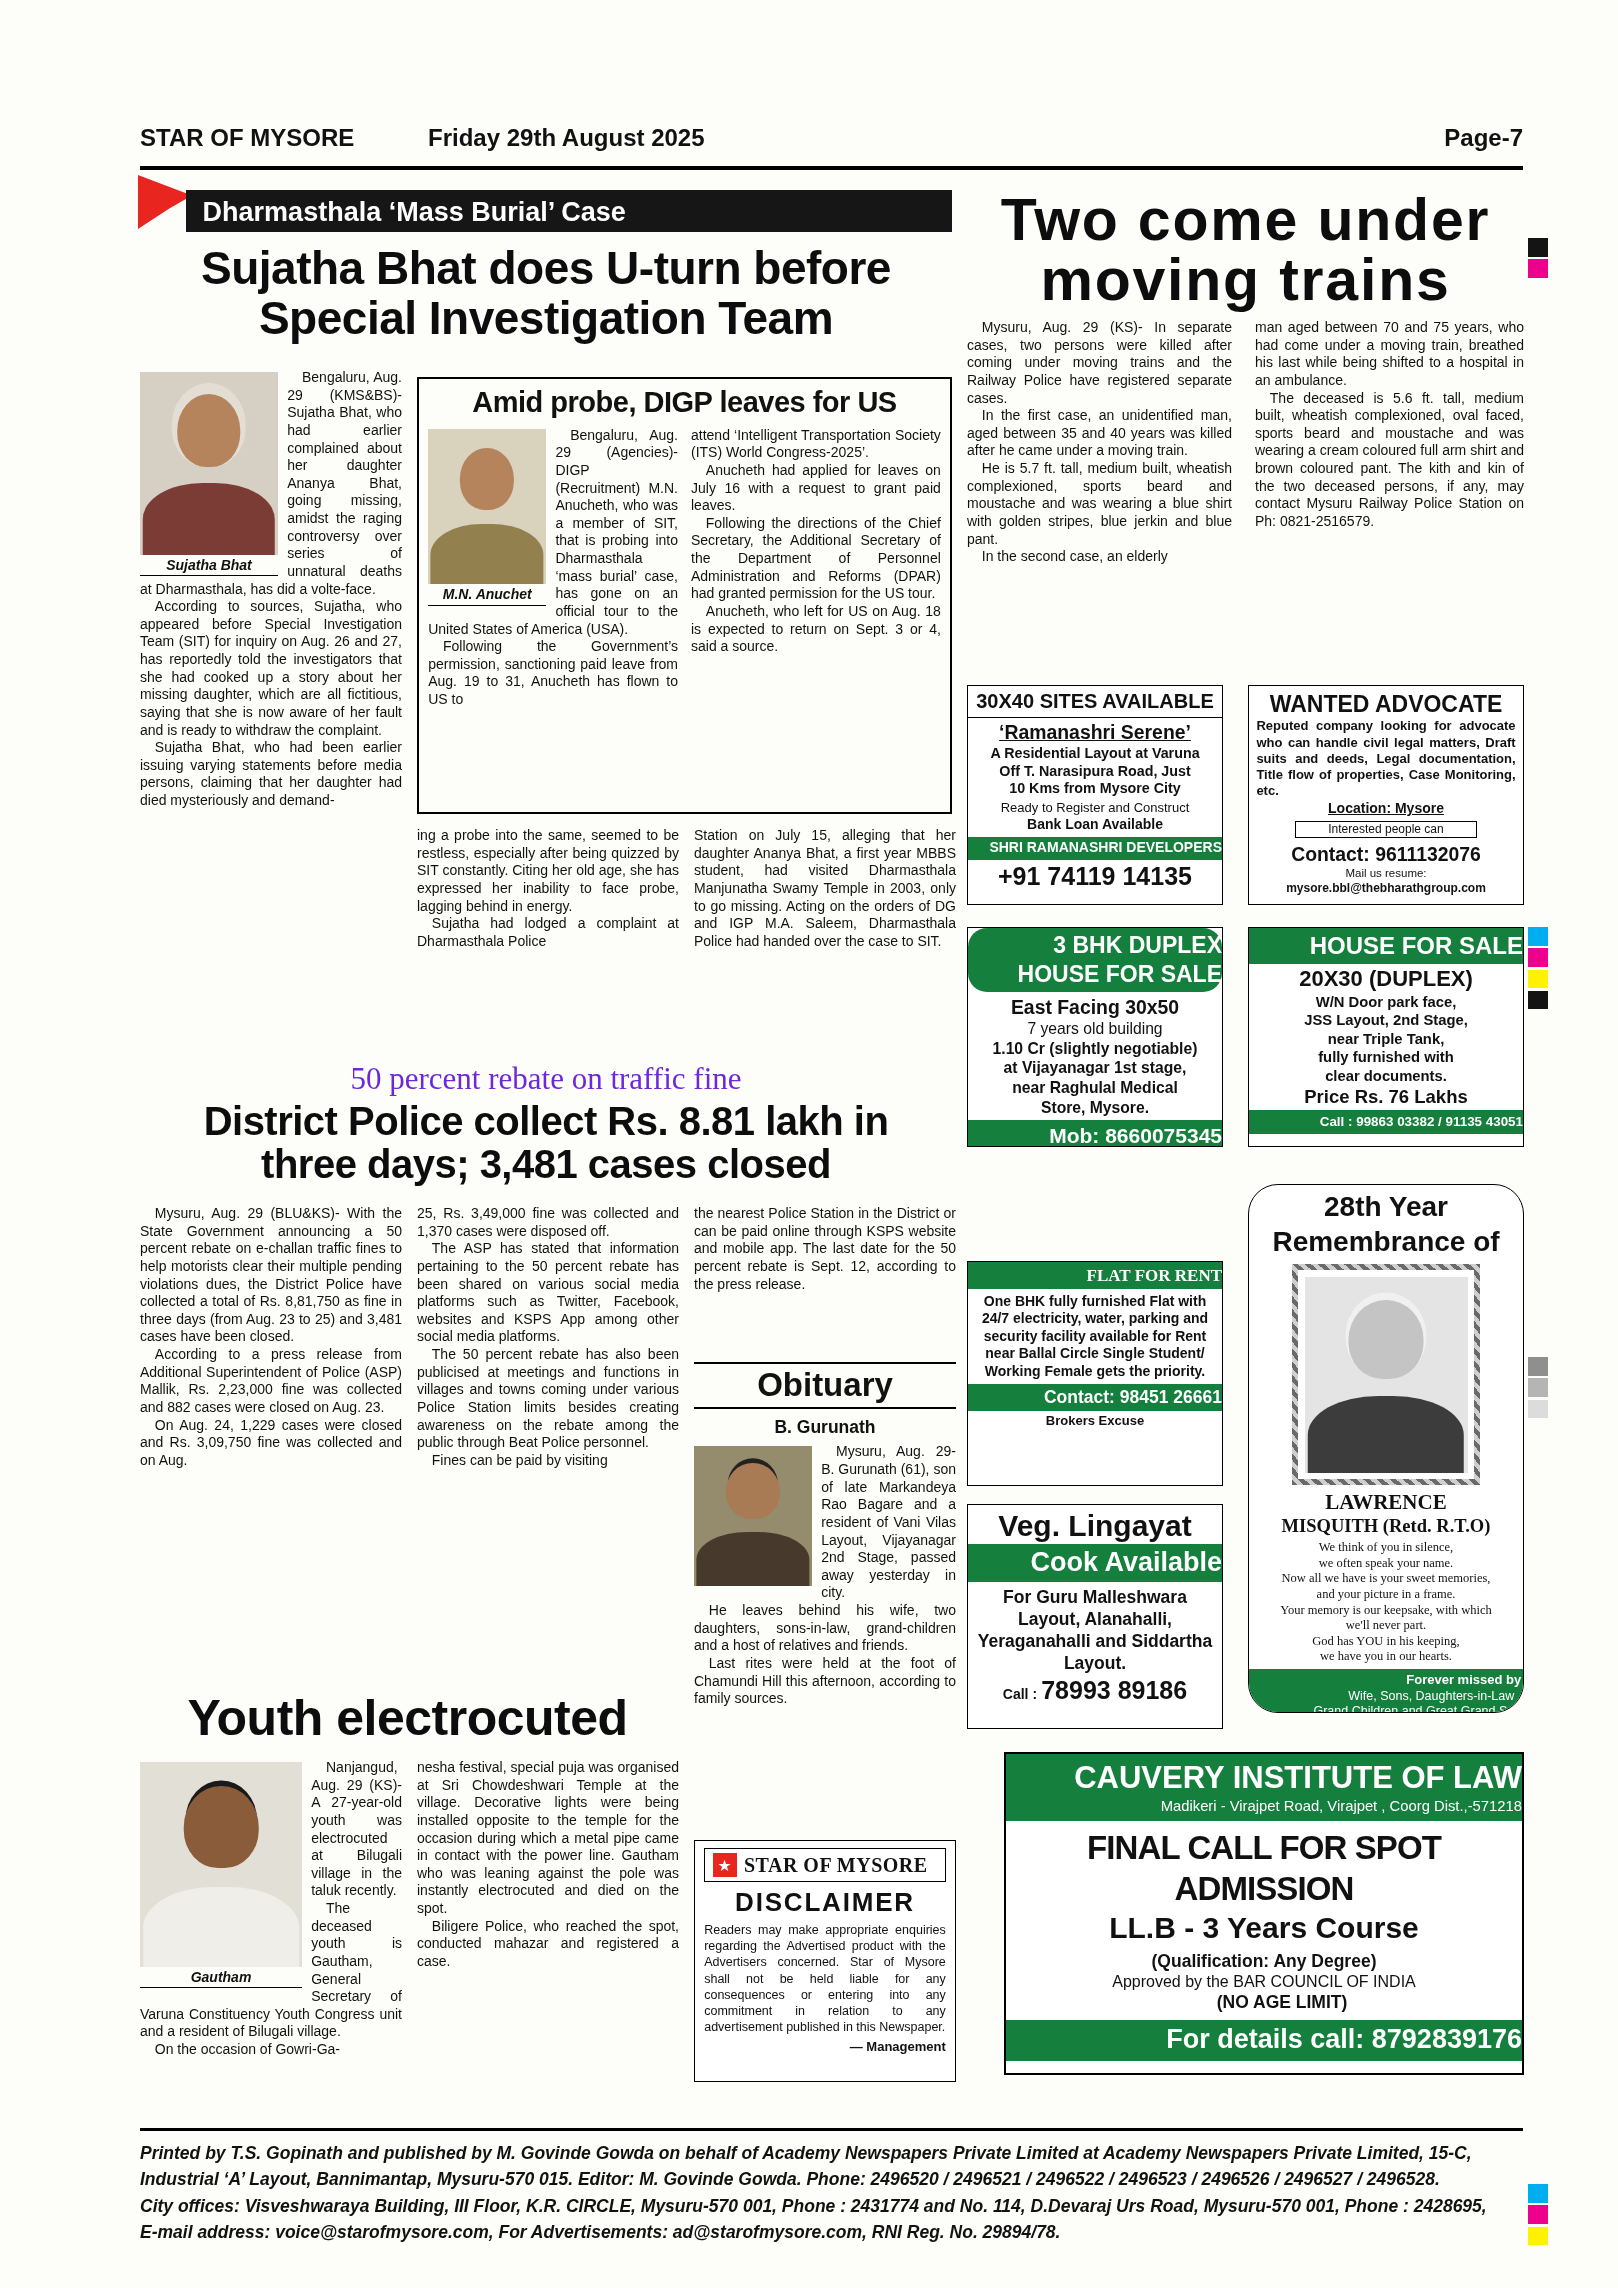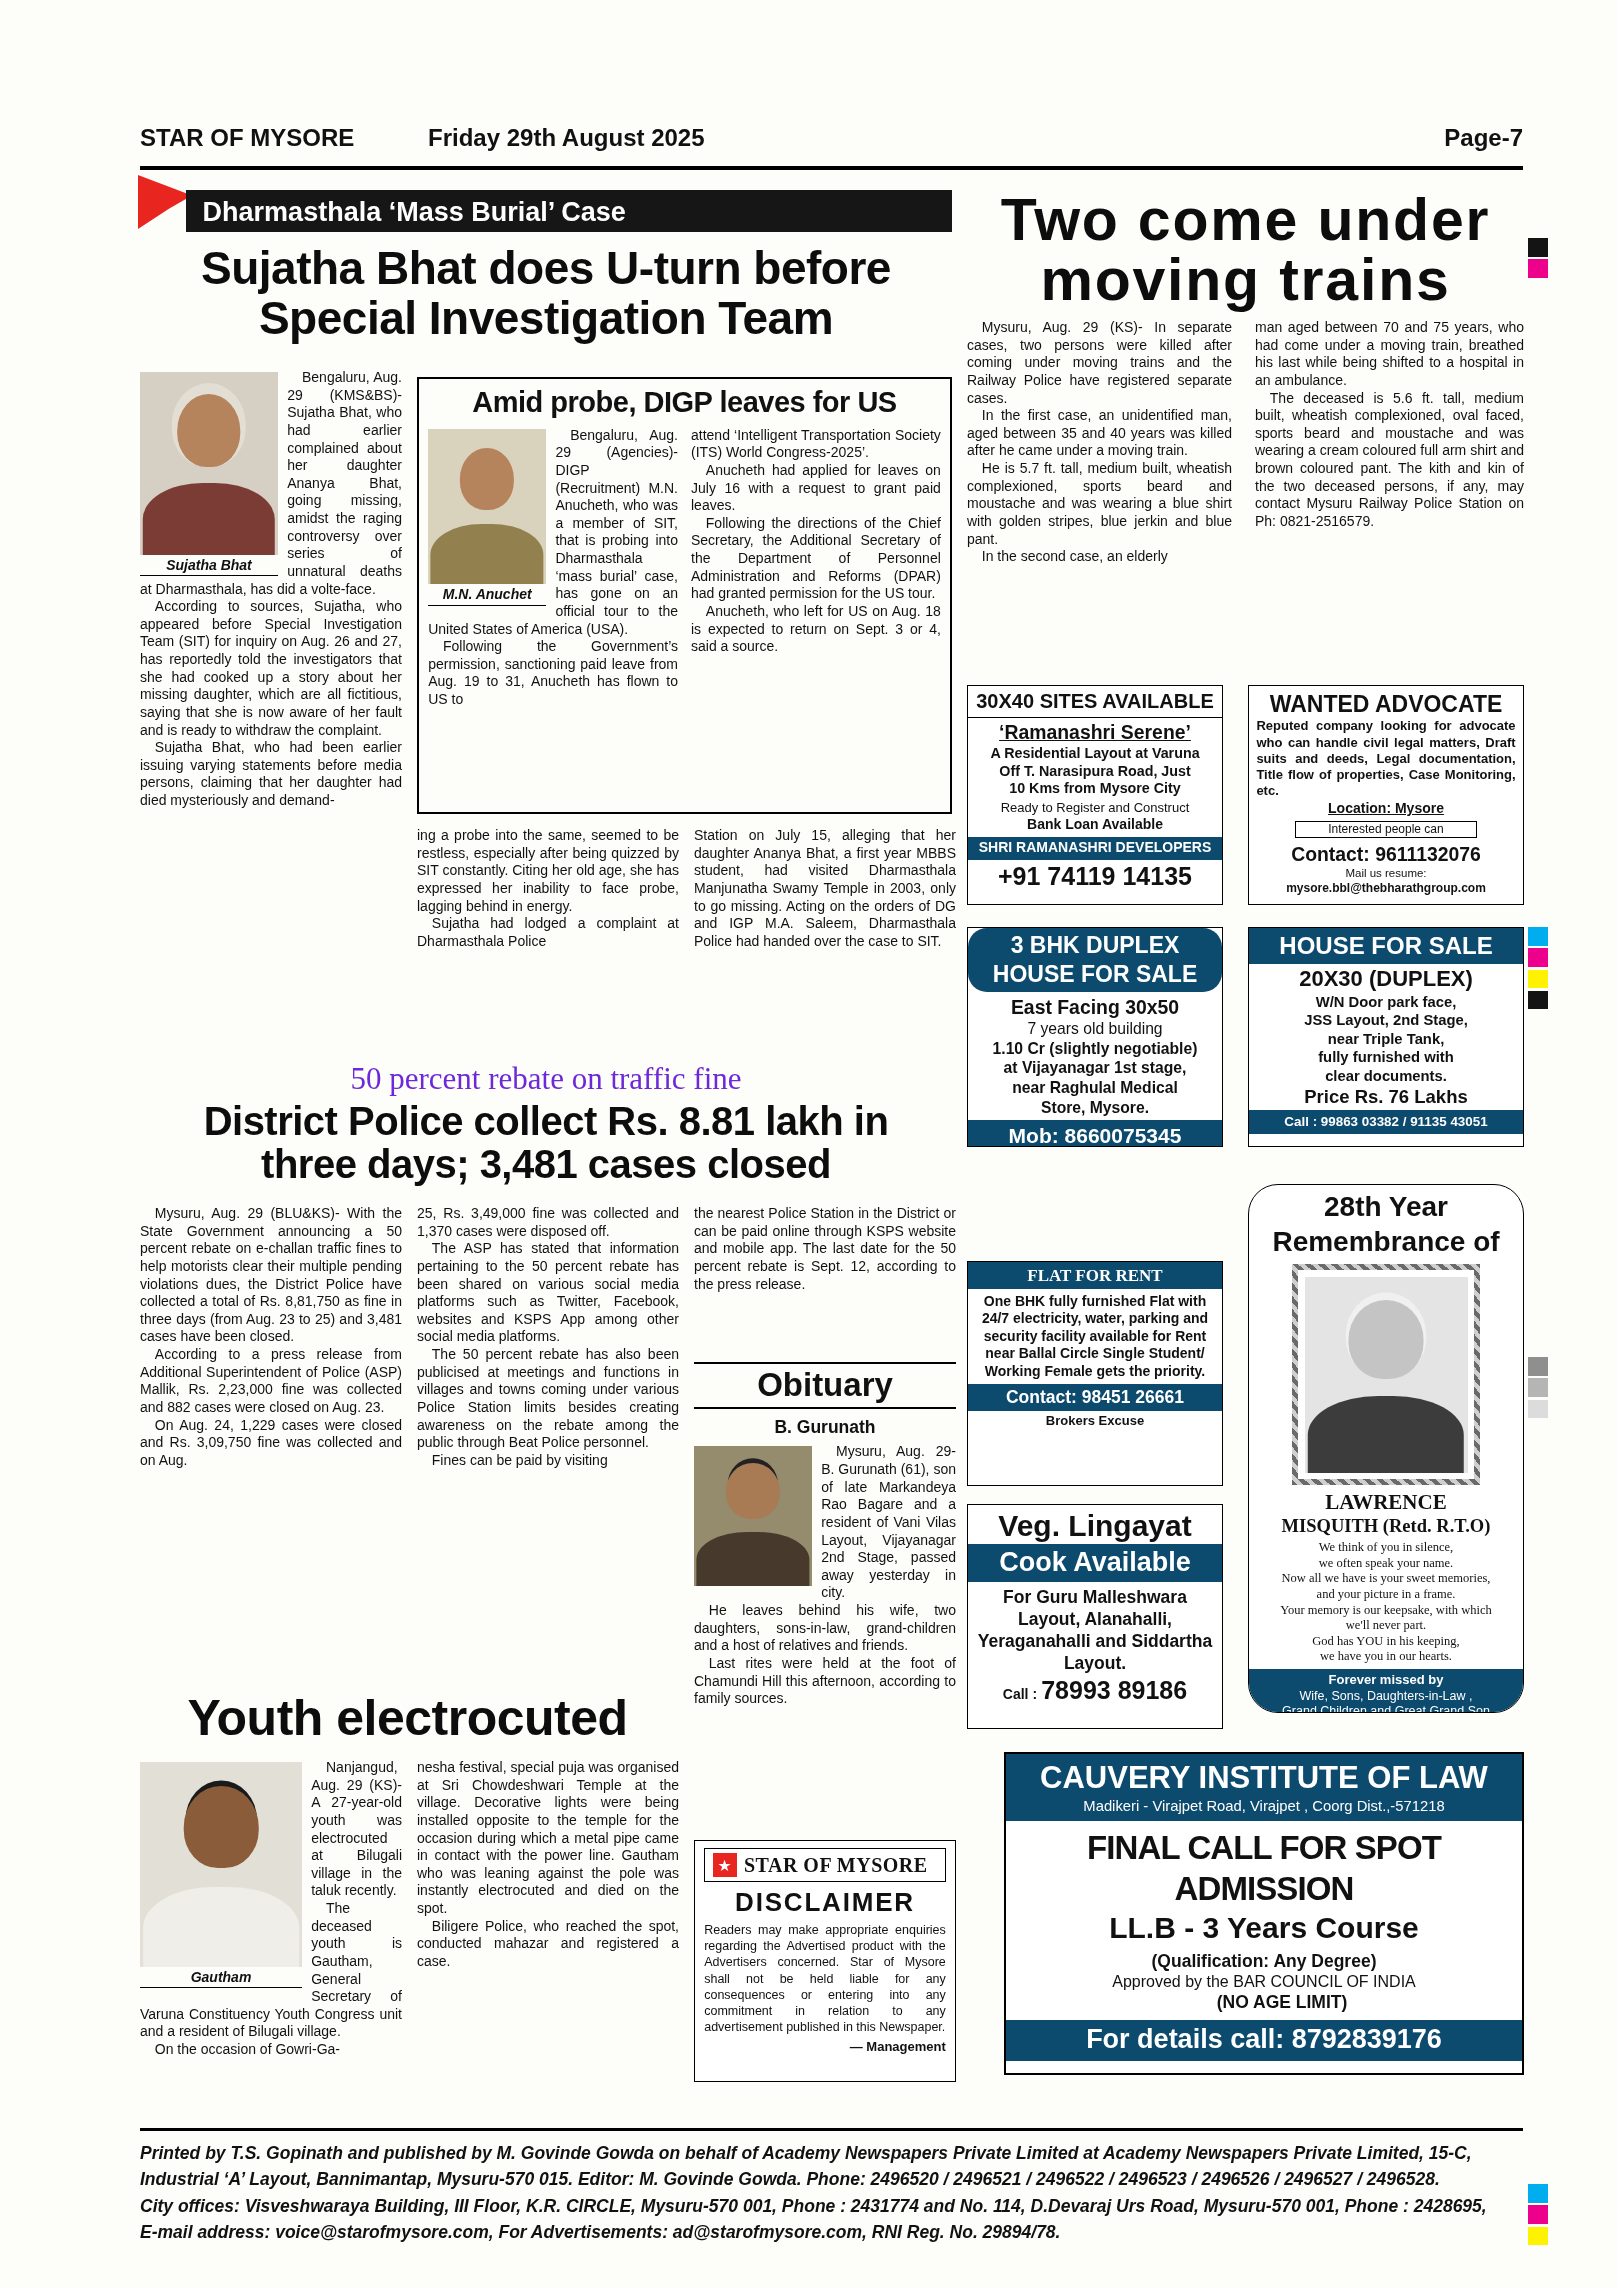--- a/index.html
+++ b/index.html
@@ -52,21 +52,21 @@
   .digp-cols { display:flex; gap:13px; }
   .digp-col { flex:1; }
 
   
   .obit-head { font-weight:bold; font-size:33px; text-align:center; border-top:2.8px solid #000;
                border-bottom:2.8px solid #000; padding:1.8px 0 3.7px; }
   .obit-name { font-weight:bold; font-size:17.5px; text-align:center; margin:7.4px 0 5.5px; }
 
   
   .ad { position:absolute; border:1.8px solid #000; background:#fff; overflow:hidden; text-align:center; }
-  .band { background:#0c4a6e; color:#fff; }
+  .band { background:#15803d; color:#fff;text-align:right; }
   .ad .line { line-height:1.25; }
 
   
   .rem-frame { margin:5.5px auto 3.7px; width:188px; padding:6.5px;
                border:6.5px solid #888;
                border-image:repeating-linear-gradient(45deg,#6a6a6a 0 4.6px,#cfcfcf 4.6px 9.2px) 7; }
 
   
   .disclaimer { left:694px; top:1840px; width:262px; height:242px; border:1.8px solid #000;
                 padding:7.4px 9.2px; overflow:hidden; background:#fff; }

